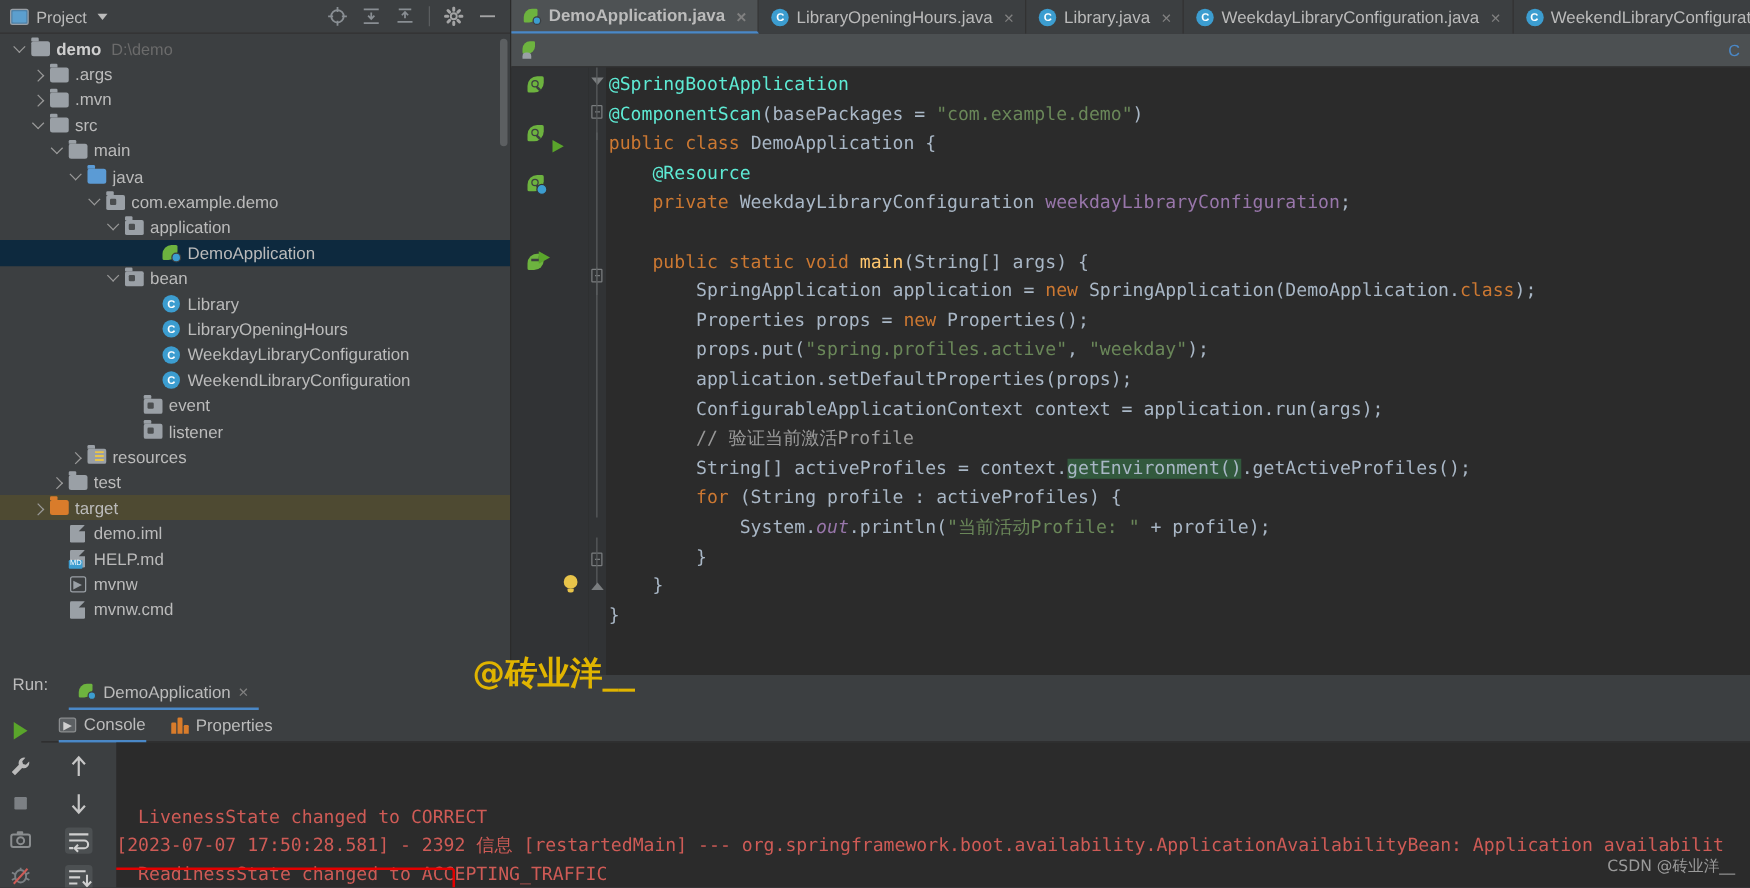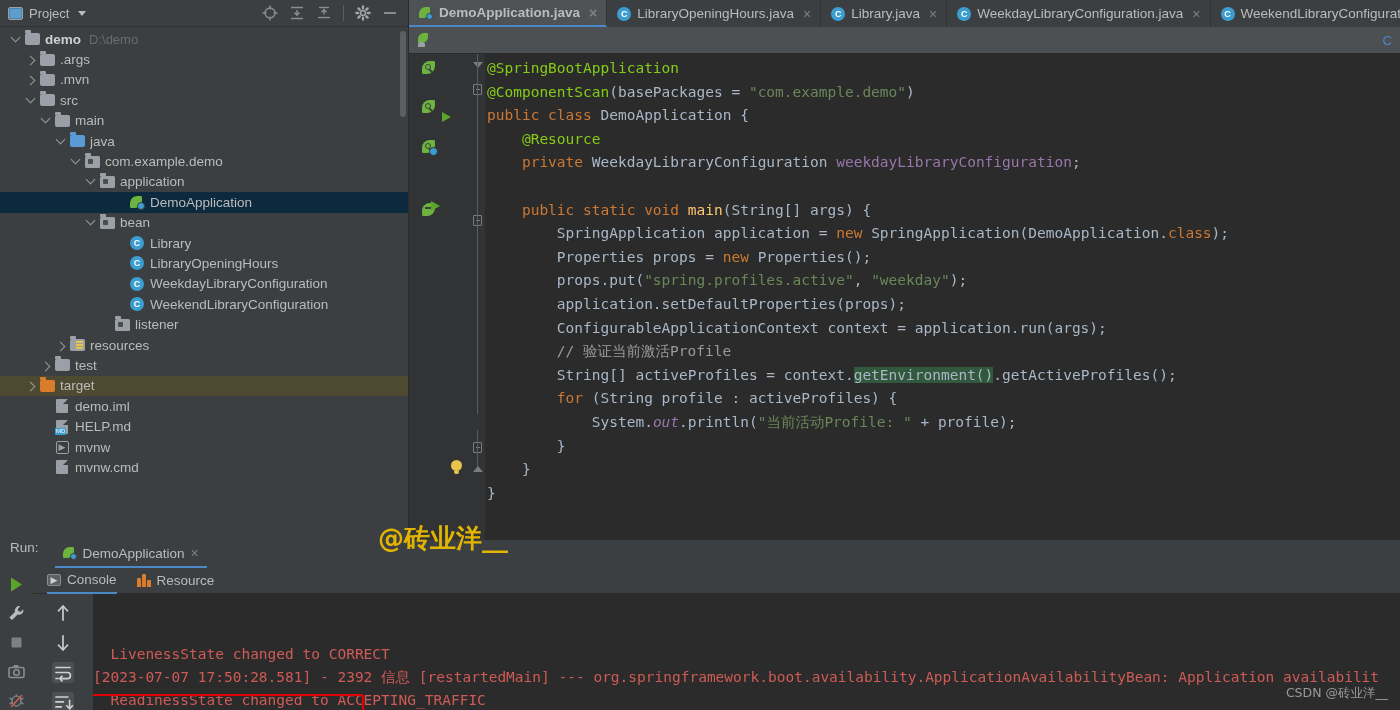--- a/index.html
+++ b/index.html
@@ -138,21 +138,21 @@
   #gutter { width:62px; flex:0 0 62px; background:#313335; position:relative; }
   #fold-col { width:14px; flex:0 0 14px; background:#313335; position:relative; }
   #code {
     flex:1; position:relative; background:#2b2b2b; overflow:hidden;
     font-family:"DejaVu Sans Mono","Liberation Mono",monospace;
     font-size:14.5px; line-height:23.6px; padding-top:3px; white-space:pre;
   }
   .ln { height:23.6px; padding-left:2px; }
   
   .kw   { color:#cc7832; }
-  .ann  { color:#84cc16; }
+  .ann  { color:#5eead4; }
   .str  { color:#6a8759; }
   .txt  { color:#a9b7c6; }
   .cmtz { color:#9a9a9a; }
   .fld  { color:#9876aa; }
   .mth  { color:#ffc66d; }
   .it   { font-style:italic; color:#9876aa; }
   .hlbg { background:#32593d; }
 
   .gut-ico { position:absolute; }
   .spring-gutter {
@@ -473,20 +473,33 @@
             <span class="tw"></span>
             <span class="tw"></span>
             <span class="tw"></span>
             <span class="tw"></span>
             <span class="tw"></span>
             <span class="tw"></span>
             <span class="tw"></span>
             <span class="ico">
               <span class="pkg"></span>
             </span>
+            <span class="tlabel">event</span>
+          </div>
+          <div class="tnode">
+            <span class="tw"></span>
+            <span class="tw"></span>
+            <span class="tw"></span>
+            <span class="tw"></span>
+            <span class="tw"></span>
+            <span class="tw"></span>
+            <span class="tw"></span>
+            <span class="ico">
+              <span class="pkg"></span>
+            </span>
             <span class="tlabel">listener</span>
           </div>
           <div class="tnode">
             <span class="tw"></span>
             <span class="tw"></span>
             <span class="tw"></span>
             <span class="tw"><i class="arrow right"></i></span>
             <span class="ico">
               <span class="res"></span>
             </span>
@@ -684,21 +697,21 @@
         <div class="ctab active">
           <span class="console-box-ico">▶</span>
           <span>Console</span>
         </div>
         <div class="ctab">
           <span class="endp-ico">
             <span style="left:0;height:9px"></span>
             <span style="left:5px;height:13px"></span>
             <span style="left:10px;height:7px"></span>
           </span>
-          <span>Resource</span>
+          <span>Properties</span>
         </div>
       </div>
 
     <div id="console-toolbar">
       <span class="ct-ico">
         <svg viewBox="0 0 20 20">
             <path d="M10 17V4M5.5 8.5L10 3.6l4.5 4.9" stroke="#c6c6c6" stroke-width="1.6" fill="none"></path>
           </svg>
       </span>
       <span class="ct-ico">

